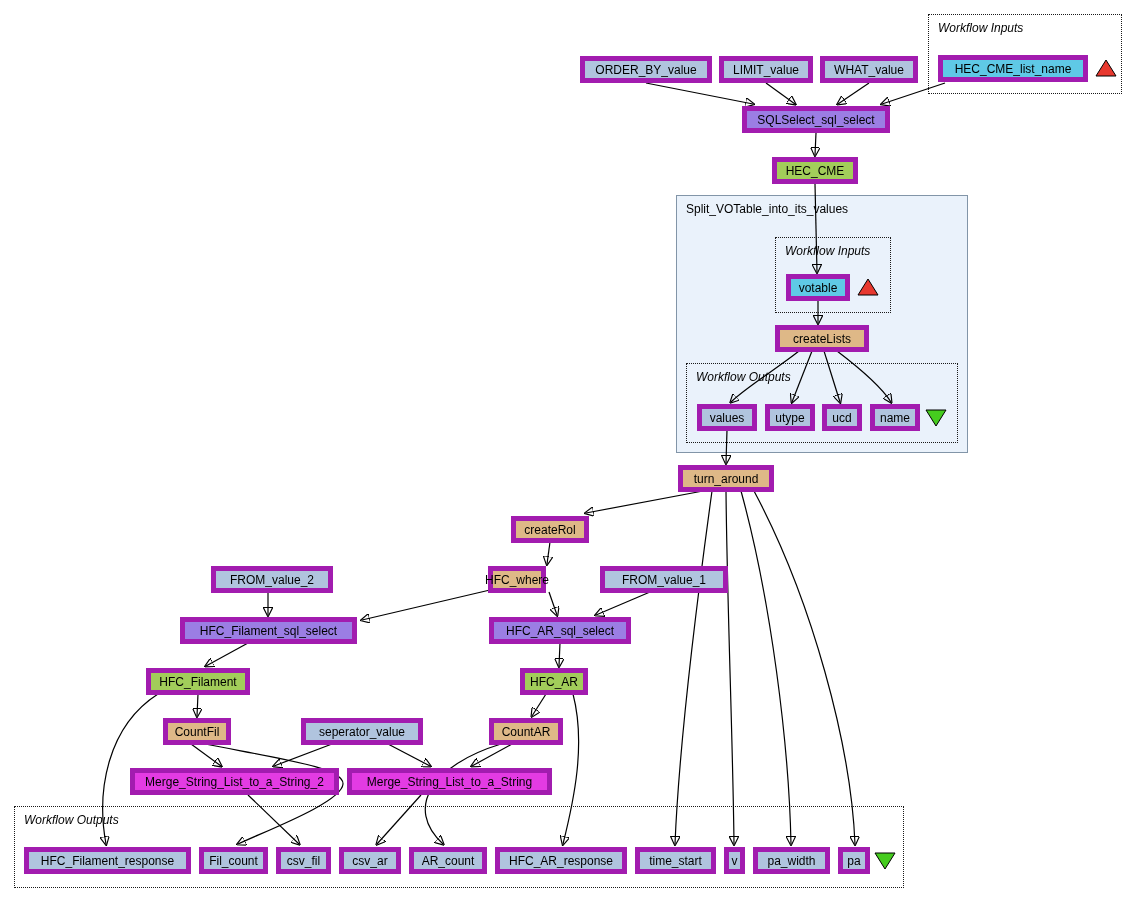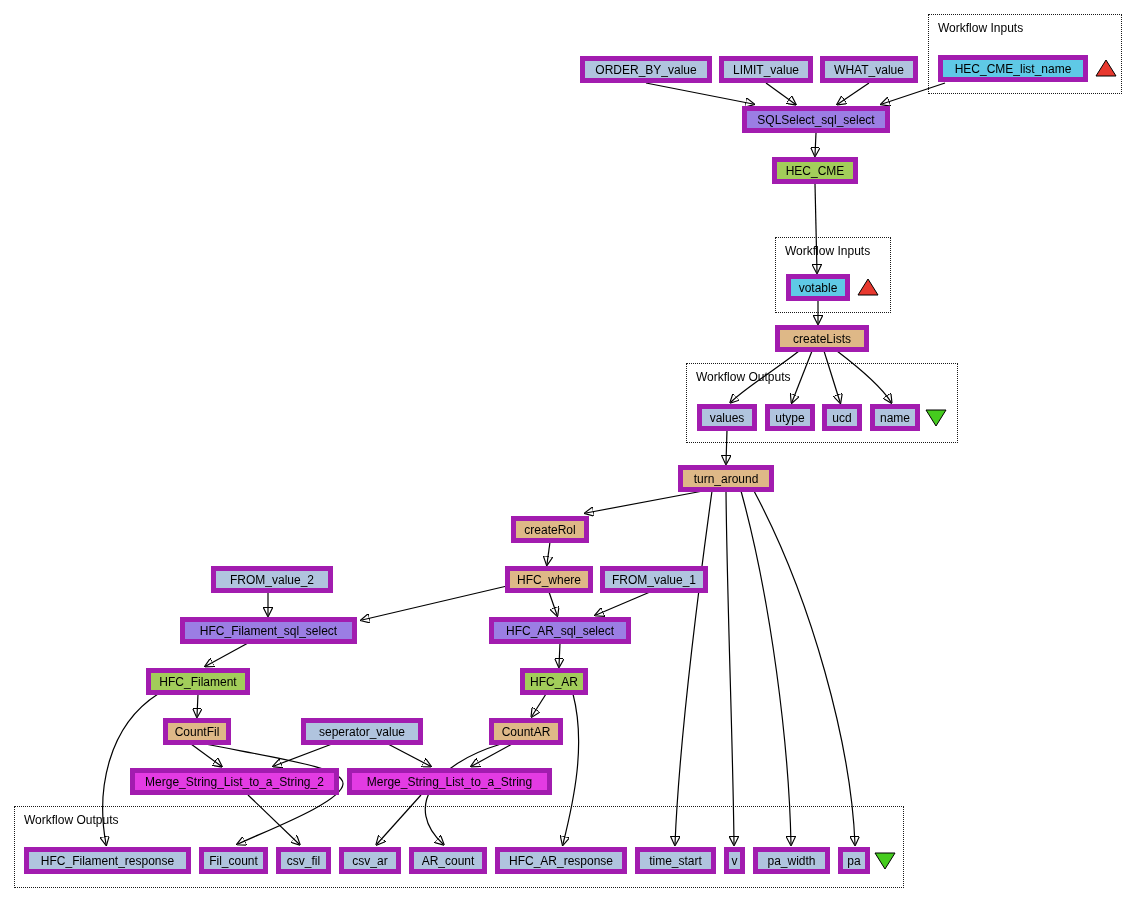--- a/index.html
+++ b/index.html
@@ -8,21 +8,21 @@
     font-family: "Liberation Sans", sans-serif;
   }
   #canvas {
     position: relative;
     width: 1137px;
     height: 903px;
     background: var(--canvas-bg, #ffffff);
     overflow: hidden;
   }
   .group { position: absolute; }
-  .group.dotted { border: 1.5px dotted #1a1a1a; }
+  .group.dotted { border: 1.5px dotted #1a1a1a; font-style: italic; }
   .group.nested { background: var(--nested-bg, #eaf2fb); border: 1px solid #8295a8; }
   .group-title {
     position: absolute;
     top: 6px;
     left: 9px;
     font-size: 12px;
     color: #000;
     white-space: nowrap;
   }
   svg.edges { position: absolute; left: 0; top: 0; }
@@ -51,20 +51,23 @@
 </style>
 </head>
 <body>
 
 <div id="canvas">
 
   <div class="group dotted" style="left:928px;top:14px;width:194px;height:80px">
     <div class="group-title">Workflow Inputs</div>
   </div>
 
+  <div class="group nested" style="left:676px;top:195px;width:292px;height:258px">
+    <div class="group-title">Split_VOTable_into_its_values</div>
+  </div>
 
   <div class="group dotted" style="left:775px;top:237px;width:116px;height:76px">
     <div class="group-title">Workflow Inputs</div>
   </div>
 
   <div class="group dotted" style="left:686px;top:363px;width:272px;height:80px">
     <div class="group-title">Workflow Outputs</div>
   </div>
 
   <div class="group dotted" style="left:14px;top:806px;width:890px;height:82px">
@@ -122,22 +125,22 @@
   <div class="node sql" style="left:742px;top:106px;width:148px">SQLSelect_sql_select</div>
   <div class="node svc" style="left:772px;top:157px;width:86px">HEC_CME</div>
   <div class="node input" style="left:786px;top:274px;width:64px">votable</div>
   <div class="node proc" style="left:775px;top:325px;width:94px">createLists</div>
   <div class="node port" style="left:697px;top:404px;width:60px">values</div>
   <div class="node port" style="left:765px;top:404px;width:50px">utype</div>
   <div class="node port" style="left:822px;top:404px;width:40px">ucd</div>
   <div class="node port" style="left:870px;top:404px;width:50px">name</div>
   <div class="node proc" style="left:678px;top:465px;width:96px">turn_around</div>
   <div class="node proc" style="left:511px;top:516px;width:78px">createRol</div>
-  <div class="node proc" style="left:505px;top:566px;width:88px">HFC_where</div>
-  <div class="node port" style="left:600px;top:566px;width:108px">FROM_value_1</div>
+  <div class="node proc" style="left:488px;top:566px;width:58px">HFC_where</div>
+  <div class="node port" style="left:600px;top:566px;width:128px">FROM_value_1</div>
   <div class="node port" style="left:211px;top:566px;width:122px">FROM_value_2</div>
   <div class="node sql" style="left:180px;top:617px;width:177px">HFC_Filament_sql_select</div>
   <div class="node sql" style="left:489px;top:617px;width:142px">HFC_AR_sql_select</div>
   <div class="node svc" style="left:146px;top:668px;width:104px">HFC_Filament</div>
   <div class="node svc" style="left:520px;top:668px;width:68px">HFC_AR</div>
   <div class="node proc" style="left:163px;top:718px;width:68px">CountFil</div>
   <div class="node port" style="left:301px;top:718px;width:122px">seperator_value</div>
   <div class="node proc" style="left:489px;top:718px;width:74px">CountAR</div>
   <div class="node merge" style="left:130px;top:768px;width:209px">Merge_String_List_to_a_String_2</div>
   <div class="node merge" style="left:347px;top:768px;width:205px">Merge_String_List_to_a_String</div>

